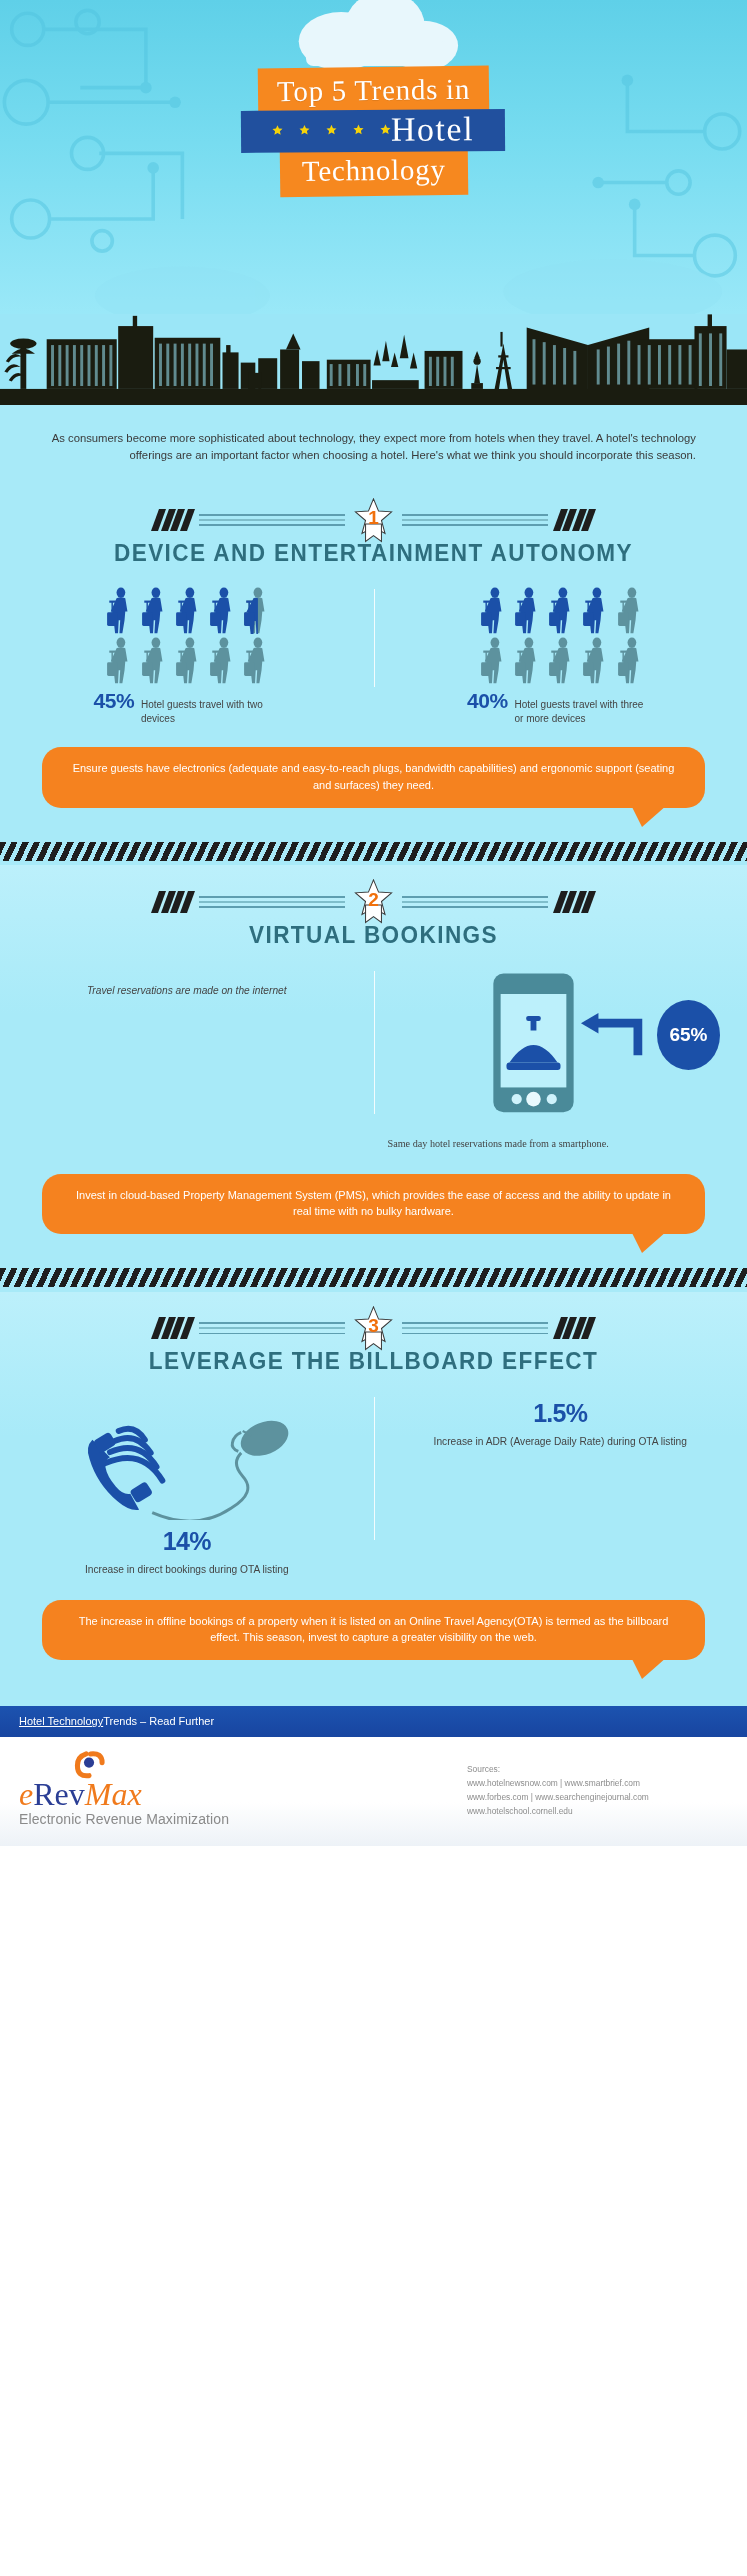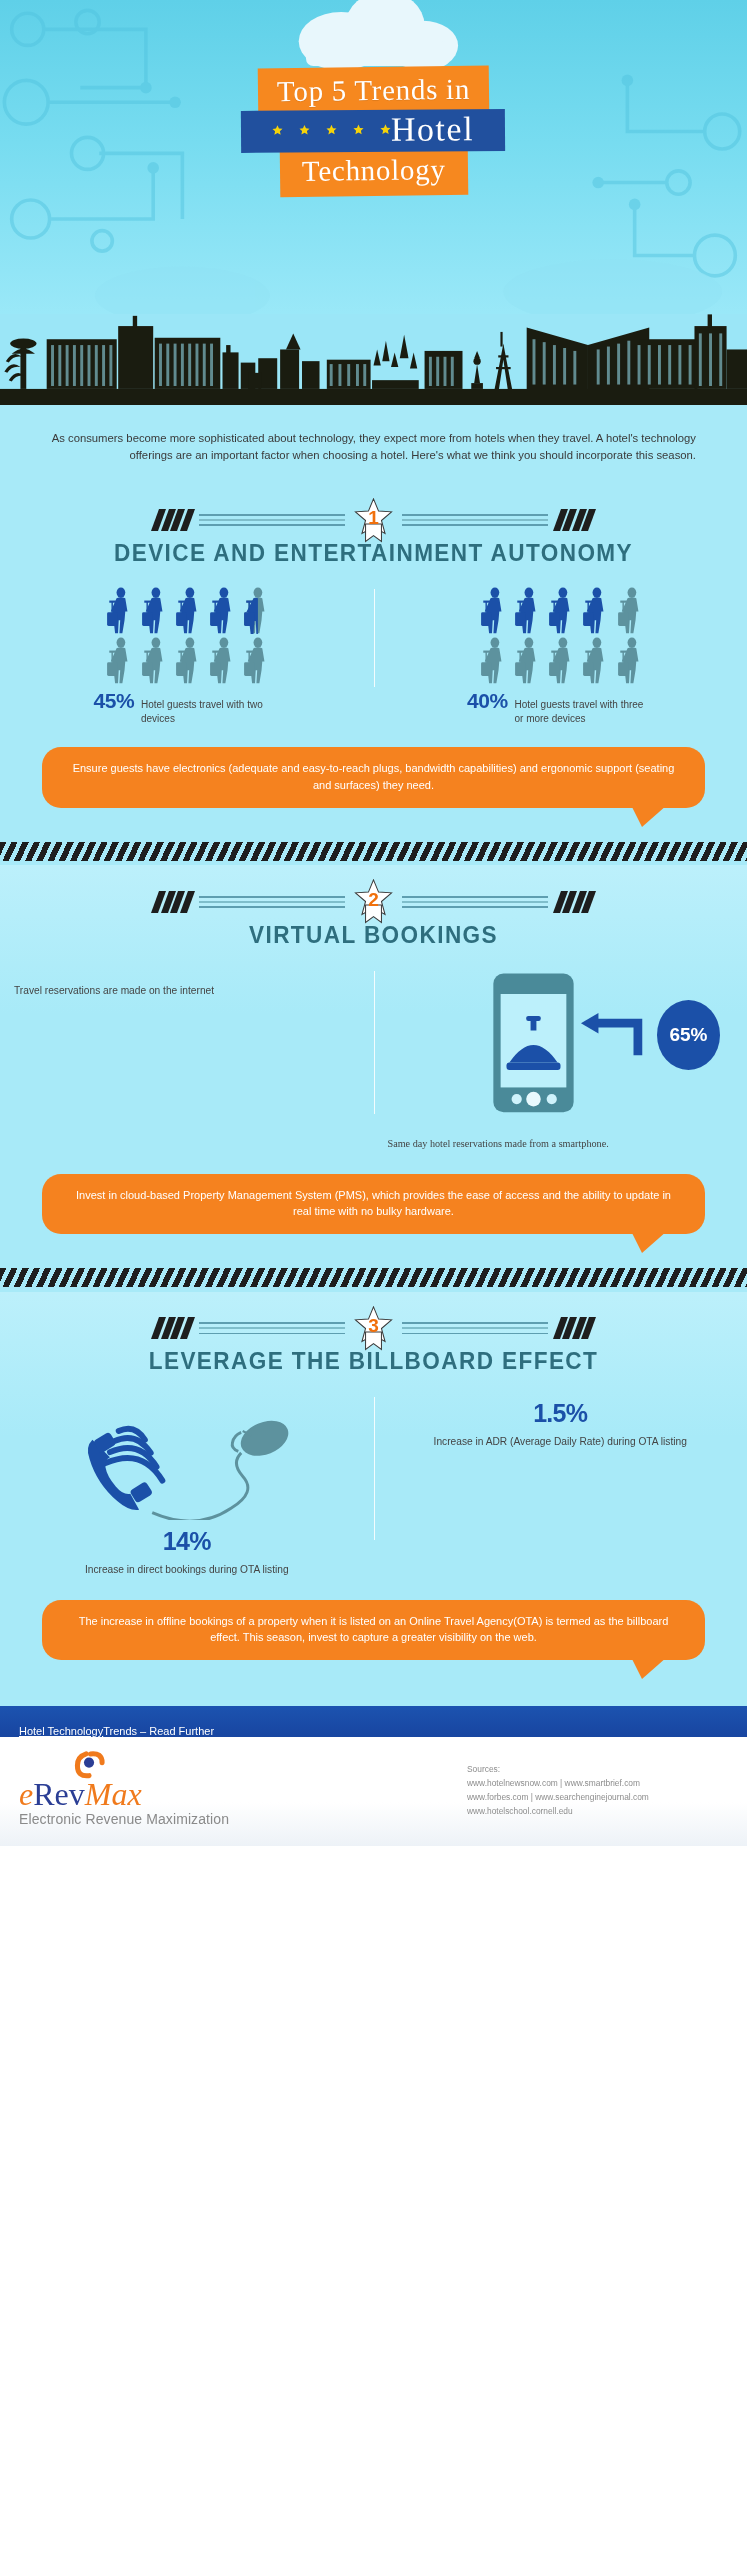--- a/index.html
+++ b/index.html
@@ -149,32 +149,32 @@
     background: #1B50A8; color: #fff;
     border-radius: 50%;
     display: flex; align-items: center; justify-content: center;
     font-weight: bold; font-family: "Liberation Sans", sans-serif;
   }
   .bubble-57 { width: 63px; height: 70px; left: 4.4px; top: -23.4px; font-size: 19px; }
   .bubble-65 { width: 63px; height: 70px; right: 13px; top: 32px; font-size: 19px; }
 
   .cap { text-align: center; color: #444; font-size: 10.2px; line-height: 1.45; margin-top: 16px; }
   .cap.right-al { text-align: left; font-family: Liberation Serif, serif; }
-  .cap.left-al { text-align: left; }
+  .cap.left-al { text-align: center; font-style: italic; }
 
   
   .pct-big {
     text-align: center; color: #1B50A8; font-weight: bold;
     font-size: 25px; margin-top: 4.4px; letter-spacing: -0.7px;
   }
 
   
   .link-bar {
     background: linear-gradient(180deg,#1C53B0 0%, #1845A0 100%);
-    height: 31px; display: flex; align-items: flex-end;
+    height: 31px; display: flex; align-items: center;
     padding-left: 19px;
   }
   .link-bar span { color: #fff; font-size: 11px; }
   .link-bar .u { text-decoration: underline; }
 
   .footer {
     background: linear-gradient(180deg,#ffffff 0%, #ffffff 60%, #EDF2F7 100%);
     height: 109px; display: flex; align-items: flex-start; padding: 16px 19px;
     position: relative;
   }

